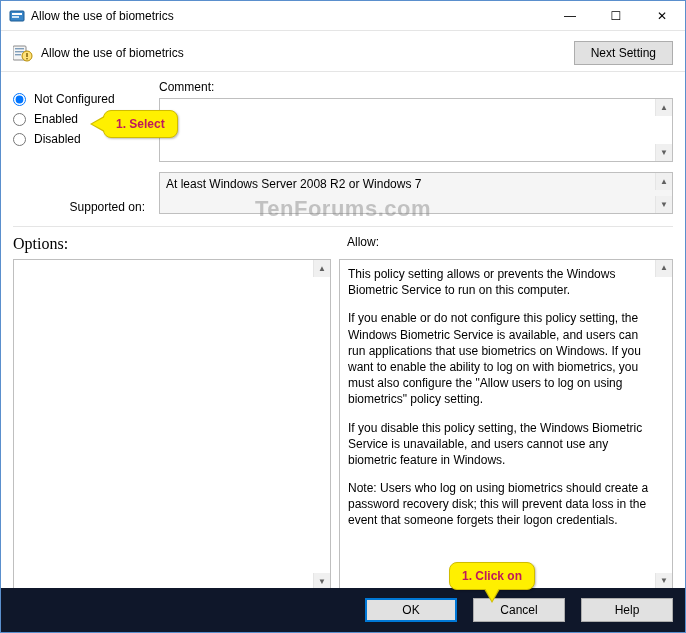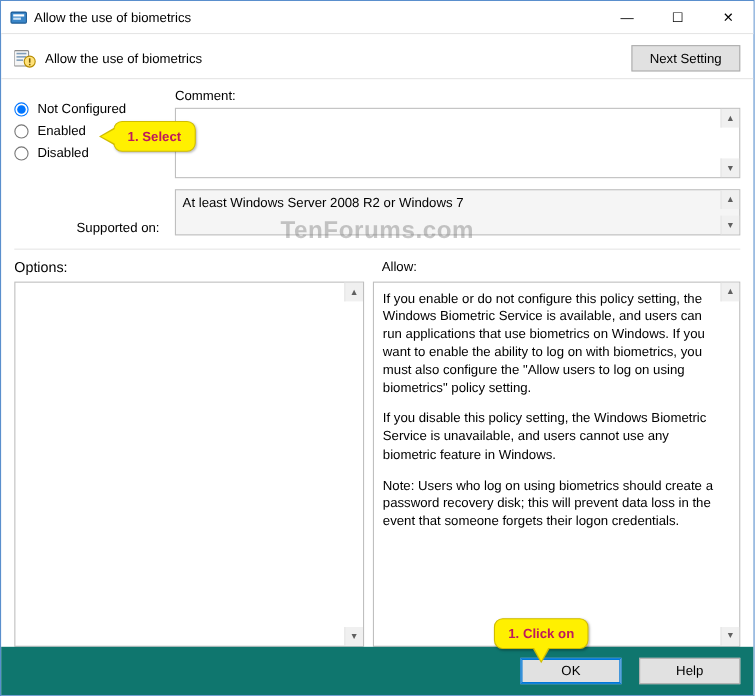--- a/index.html
+++ b/index.html
@@ -42,30 +42,30 @@
     .scroll-up { top:0; }
     .scroll-dn { bottom:0; }
 
     .supported-row { display: flex; gap: 14px; margin-top: 10px; align-items: flex-end; }
     .sup-label-col { width: 132px; text-align: right; padding-top: 4px; }
     .supported-box { flex:1; height: 42px; border: 1px solid #bfbfbf; background: #f5f5f5; position: relative; padding: 4px 20px 5px 6px; color: #000; font-size:12px; }
 
     .divider2 { height: 1px; background: #e5e5e5; margin: 12px 0 8px 0; }
 
     .opt-help-labels { display: flex; }
-    .opt-label { width: 326px; font-size:13px; }
+    .opt-label { width: 326px; font-size:16px;font-family:Liberation Serif, serif; }
     .help-label { flex:1; font-size:12px; padding-left: 8px; }
 
     .opt-help-row { display: flex; margin-top: 6px; gap: 8px; height: 332px; }
     .options-box { width: 318px; border: 1px solid #bfbfbf; background:#fff; position: relative; }
     .help-box { flex: 1; border: 1px solid #bfbfbf; background:#fff; position: relative; padding: 6px 22px 6px 8px; font-size: 12px; line-height: 1.35; color:#000; }
     .help-box p { margin: 0 0 12px 0; }
 
     
-    .footer { position: absolute; bottom: 0; left: 0; right: 0; padding: 10px 12px; display: flex; justify-content: flex-end; gap: 8px; background:#0f766e; }
+    .footer { position: absolute; bottom: 0; left: 0; right: 0; padding: 10px 12px; display: flex; justify-content: flex-end; gap: 8px; background:#0f172a; }
 
     
     .callout { position: absolute; background:#fff000; border:1px solid #d0bc00; border-radius:8px; padding:6px 12px; font-weight:bold; font-size:12px; color:#be185d; box-shadow: 1px 1px 2px rgba(0,0,0,0.25); white-space: nowrap; }
     .callout::before { content:""; position:absolute; width:0; height:0; }
     .callout.c1 { top: 109px; left: 102px; }
     .callout.c1::before { left:-14px; top:50%; transform:translateY(-50%); border-top:8px solid transparent; border-bottom:8px solid transparent; border-right:14px solid #d0bc00; }
     .callout.c1::after { content:""; position:absolute; left:-12px; top:50%; transform:translateY(-50%); border-top:7px solid transparent; border-bottom:7px solid transparent; border-right:13px solid #fff000; }
     .callout.c2 { bottom: 42px; left: 448px; }
     .callout.c2::before { left:50%; bottom:-14px; transform:translateX(-50%); border-left:8px solid transparent; border-right:8px solid transparent; border-top:14px solid #d0bc00; }
     .callout.c2::after { content:""; position:absolute; left:50%; bottom:-12px; transform:translateX(-50%); border-left:7px solid transparent; border-right:7px solid transparent; border-top:13px solid #fff000; }
@@ -159,30 +159,32 @@
     <div class="opt-label">Options:</div>
     <div class="help-label">Allow:</div>
   </div>
 
   <div class="opt-help-row">
     <div class="options-box">
       <div class="scroll-up">▲</div>
       <div class="scroll-dn">▼</div>
     </div>
     <div class="help-box">
+      <p>This policy setting allows or prevents the Windows Biometric Service to run on this computer.</p>
       <p>If you enable or do not configure this policy setting, the Windows Biometric Service is available, and users can run applications that use biometrics on Windows. If you want to enable the ability to log on with biometrics, you must also configure the "Allow users to log on using biometrics" policy setting.</p>
       <p>If you disable this policy setting, the Windows Biometric Service is unavailable, and users cannot use any biometric feature in Windows.</p>
       <p>Note: Users who log on using biometrics should create a password recovery disk; this will prevent data loss in the event that someone forgets their logon credentials.</p>
       <div class="scroll-up">▲</div>
       <div class="scroll-dn">▼</div>
     </div>
   </div>
 </div>
 
 <div class="footer">
   <div class="btn default">OK</div>
+  <div class="btn">Cancel</div>
   <div class="btn">Help</div>
 </div>
 
 <div class="callout c1">1. Select</div>
 <div class="callout c2">1. Click on</div>
 
 <div class="watermark">TenForums.com</div>
 
 </body></html>

